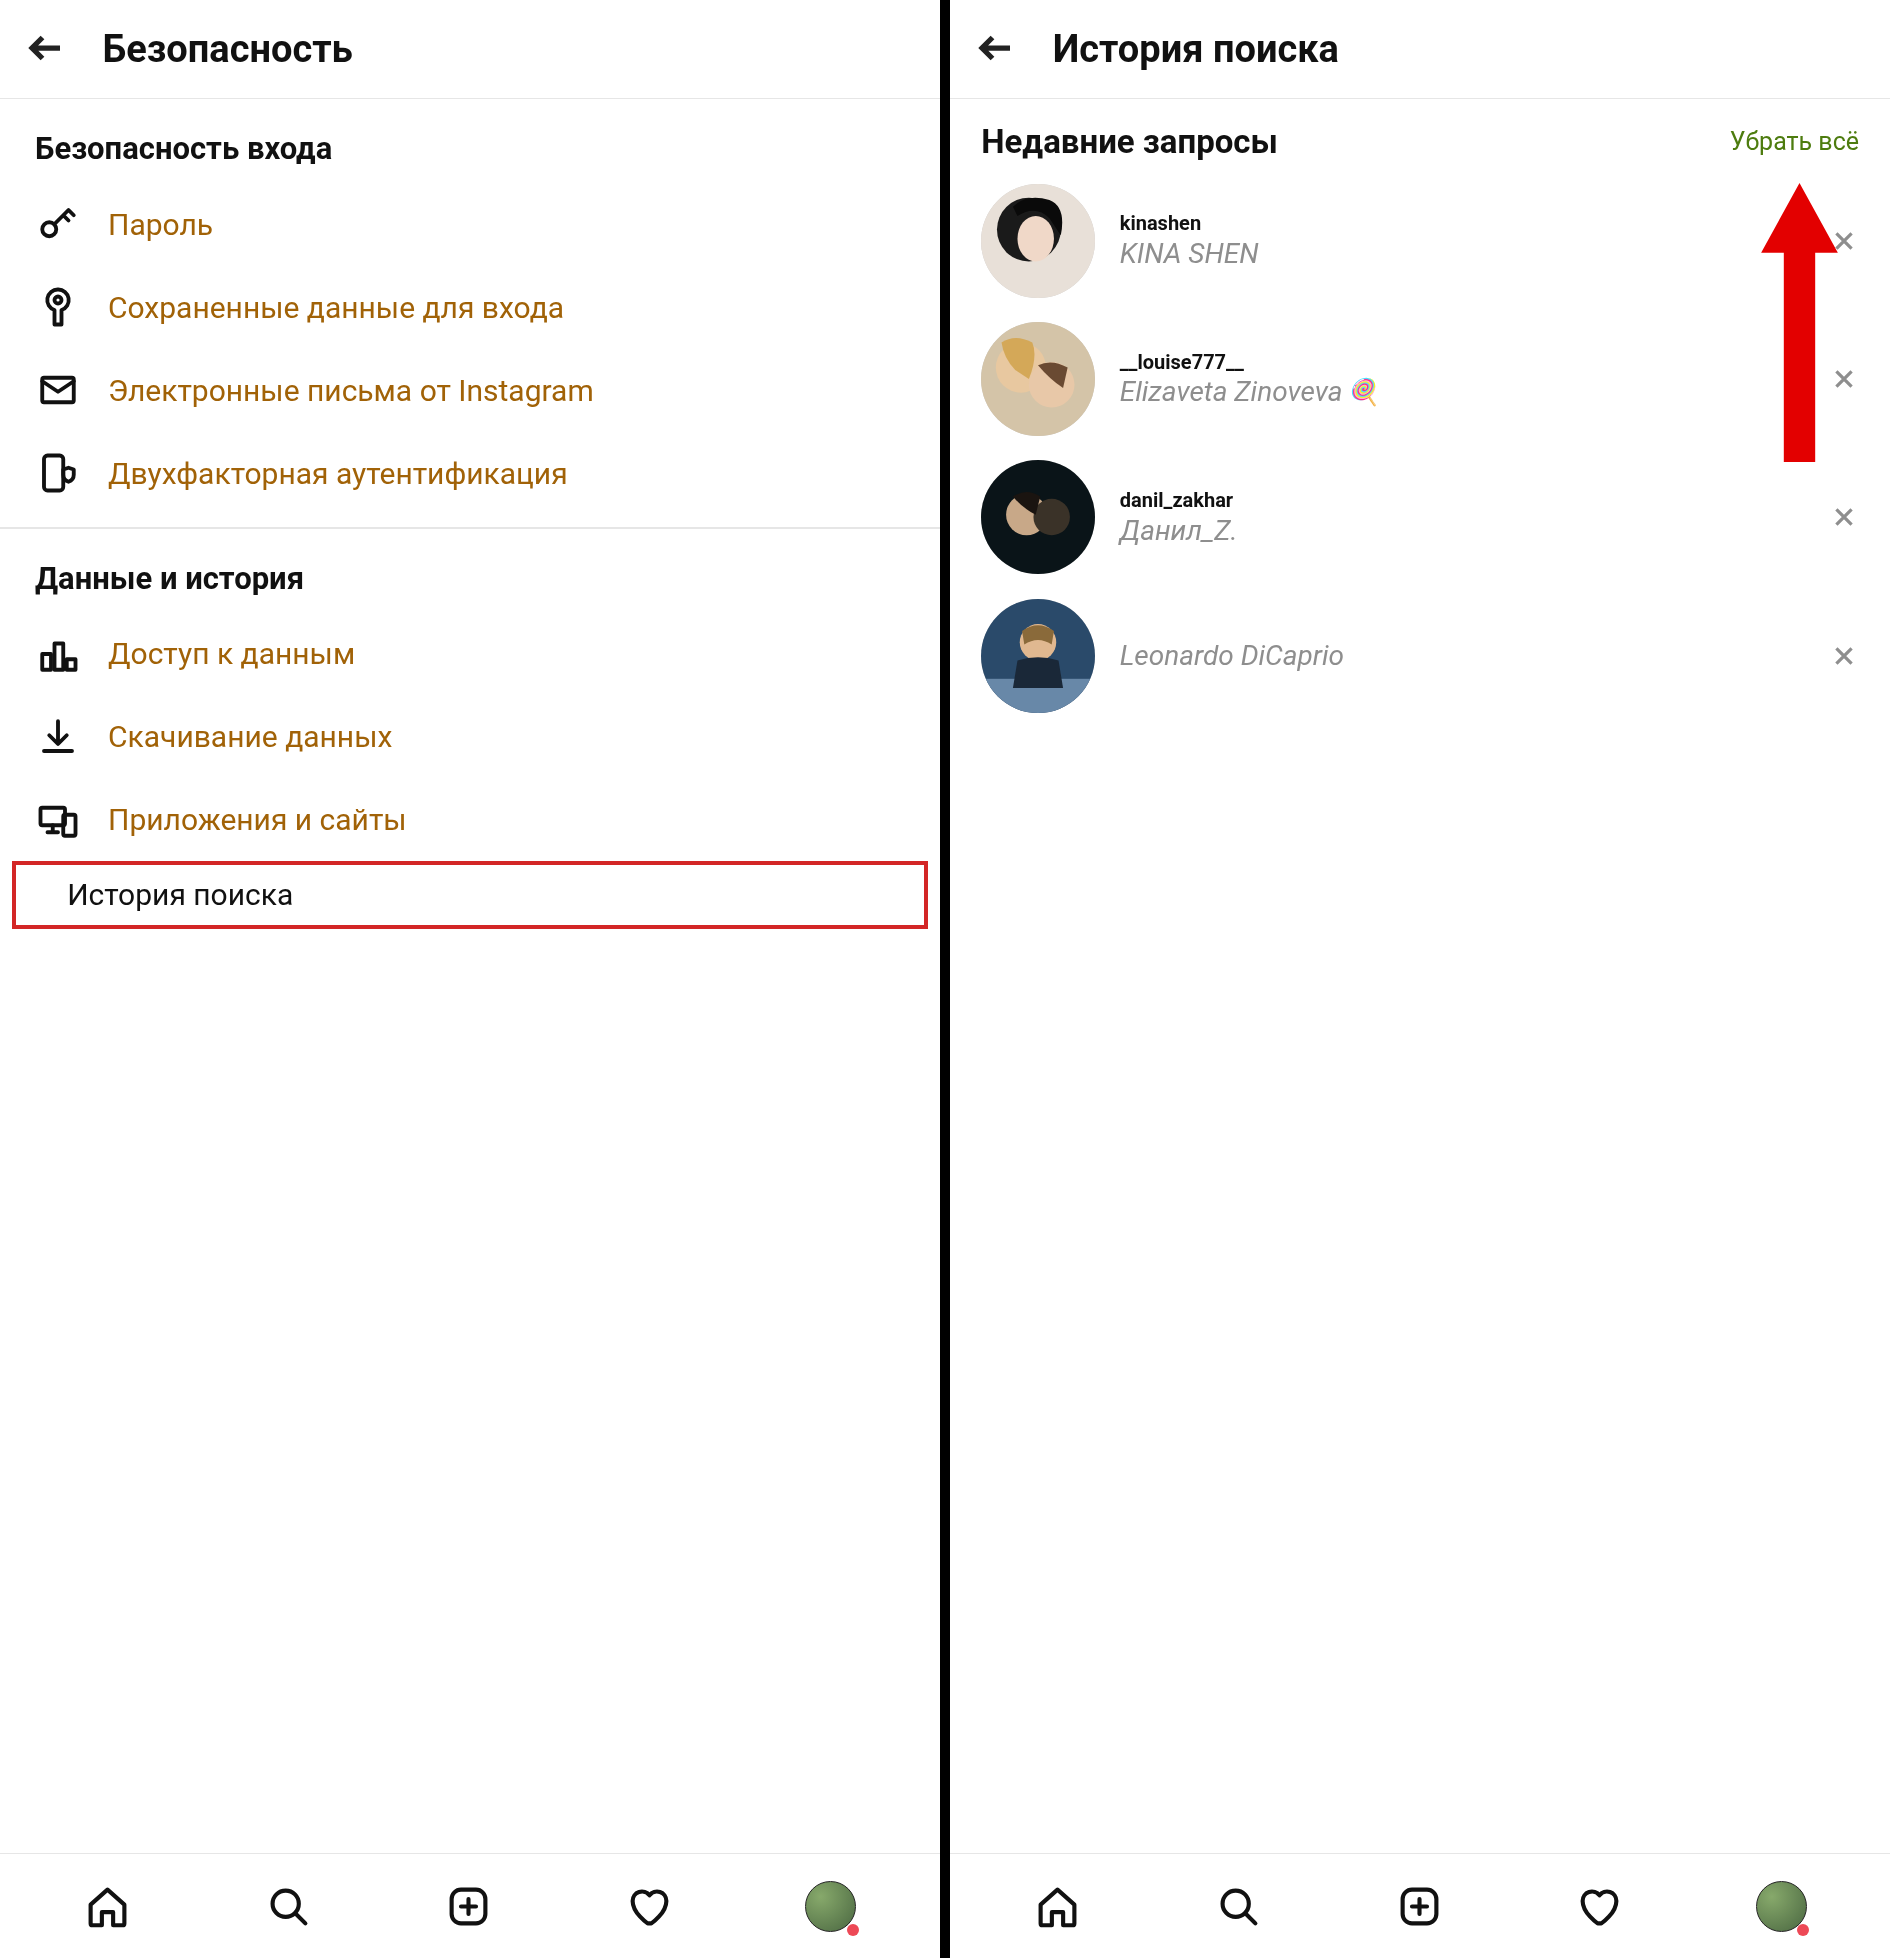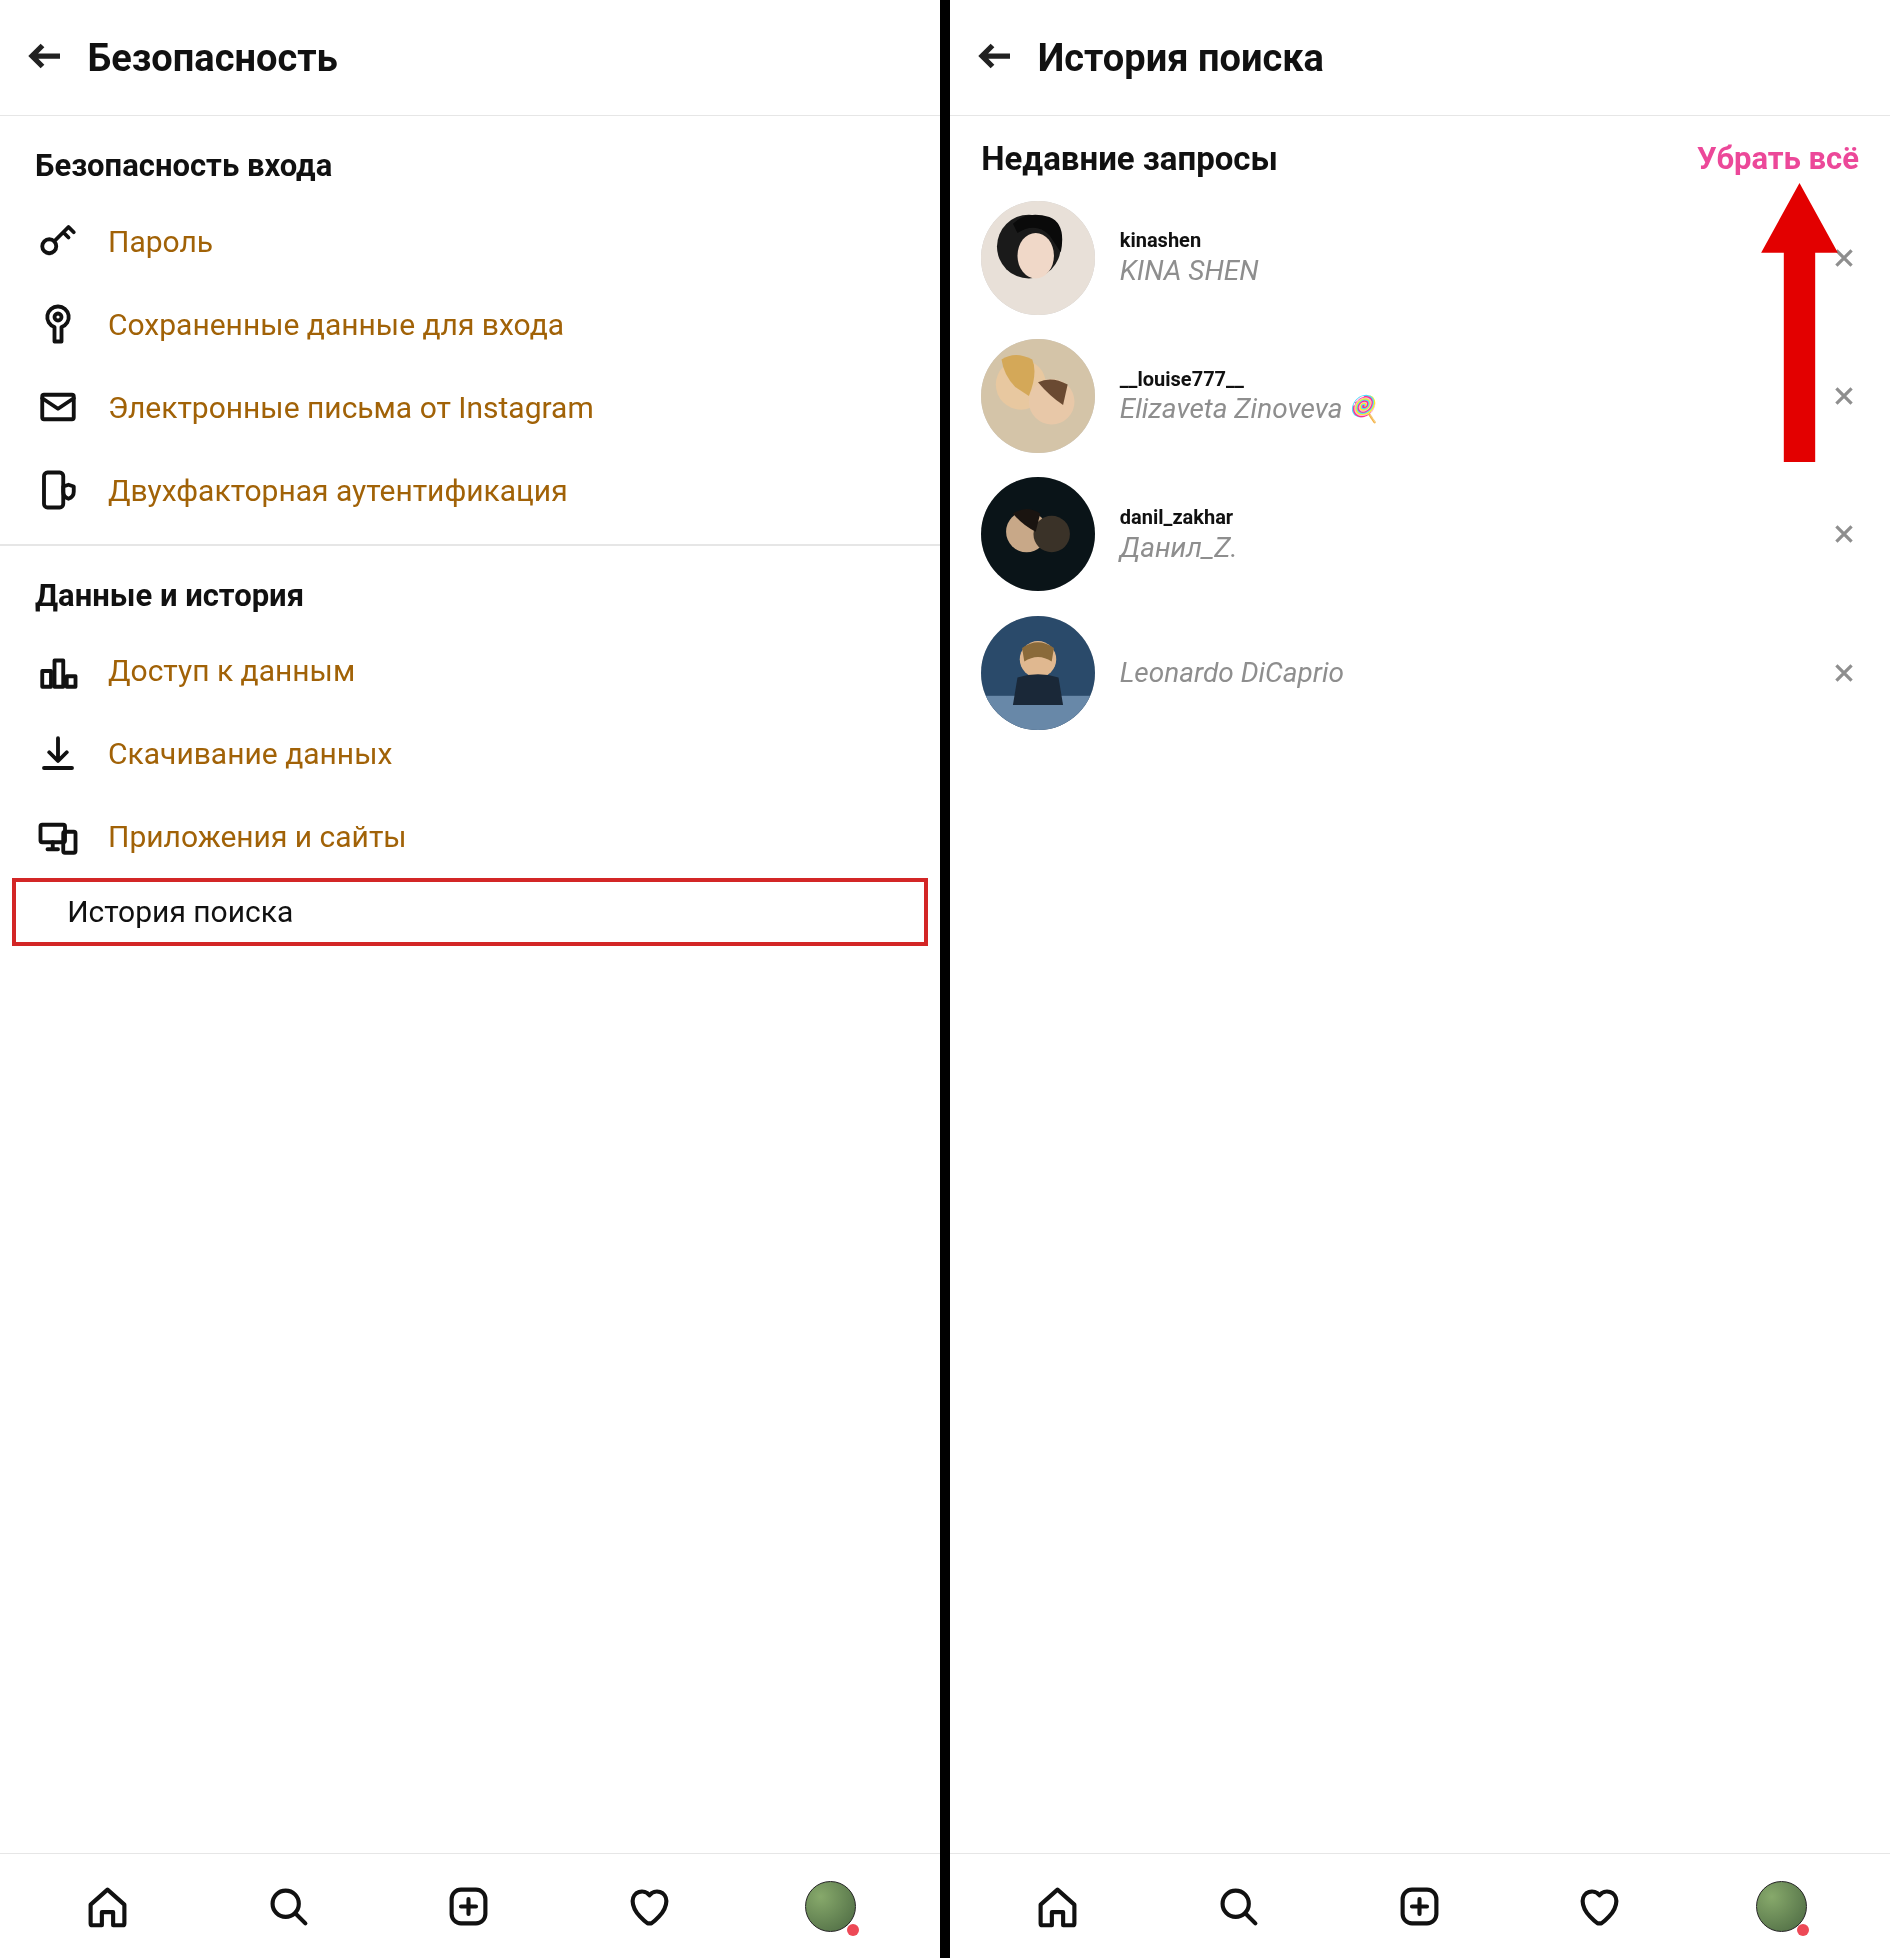--- a/index.html
+++ b/index.html
@@ -20,24 +20,24 @@
   }
   .divider {
     width: 10.5px;
     background: #000;
     height: 100%;
   }
   
   .header {
     display: flex;
     align-items: center;
-    height: 116px;
+    height: 99px;
     padding: 0 24.5px;
     border-bottom: 1.7px solid #e6e6e6;
-    gap: 21px;
+    gap: 36px;
   }
   .header .back svg { width: 42px; height: 42px; stroke: #222; stroke-width: 3; fill: none; }
   .header .title {
     font-size: 38px;
     font-weight: 700;
     color: #111;
   }
   
   .section-title {
     font-size: 31px;
@@ -68,21 +68,21 @@
     color:#111;
   }
   
   .subheader {
     display: flex;
     align-items: center;
     justify-content: space-between;
     padding: 23px 31px 10.5px 31px;
   }
   .subheader .label { font-size: 33px; font-weight: 700; color:#111; }
-  .subheader .clear { font-size: 31px; font-weight: 700; color:#ec4899; cursor:pointer; }
+  .subheader .clear { font-size: 25px; font-weight: 400; color:#4d7c0f; cursor:pointer; }
   .result {
     display: flex;
     align-items: center;
     gap: 24.5px;
     padding: 12.2px 31px;
     position: relative;
   }
   .avatar {
     width: 114px; height:114px; border-radius:50%;
     background:#ccc;

